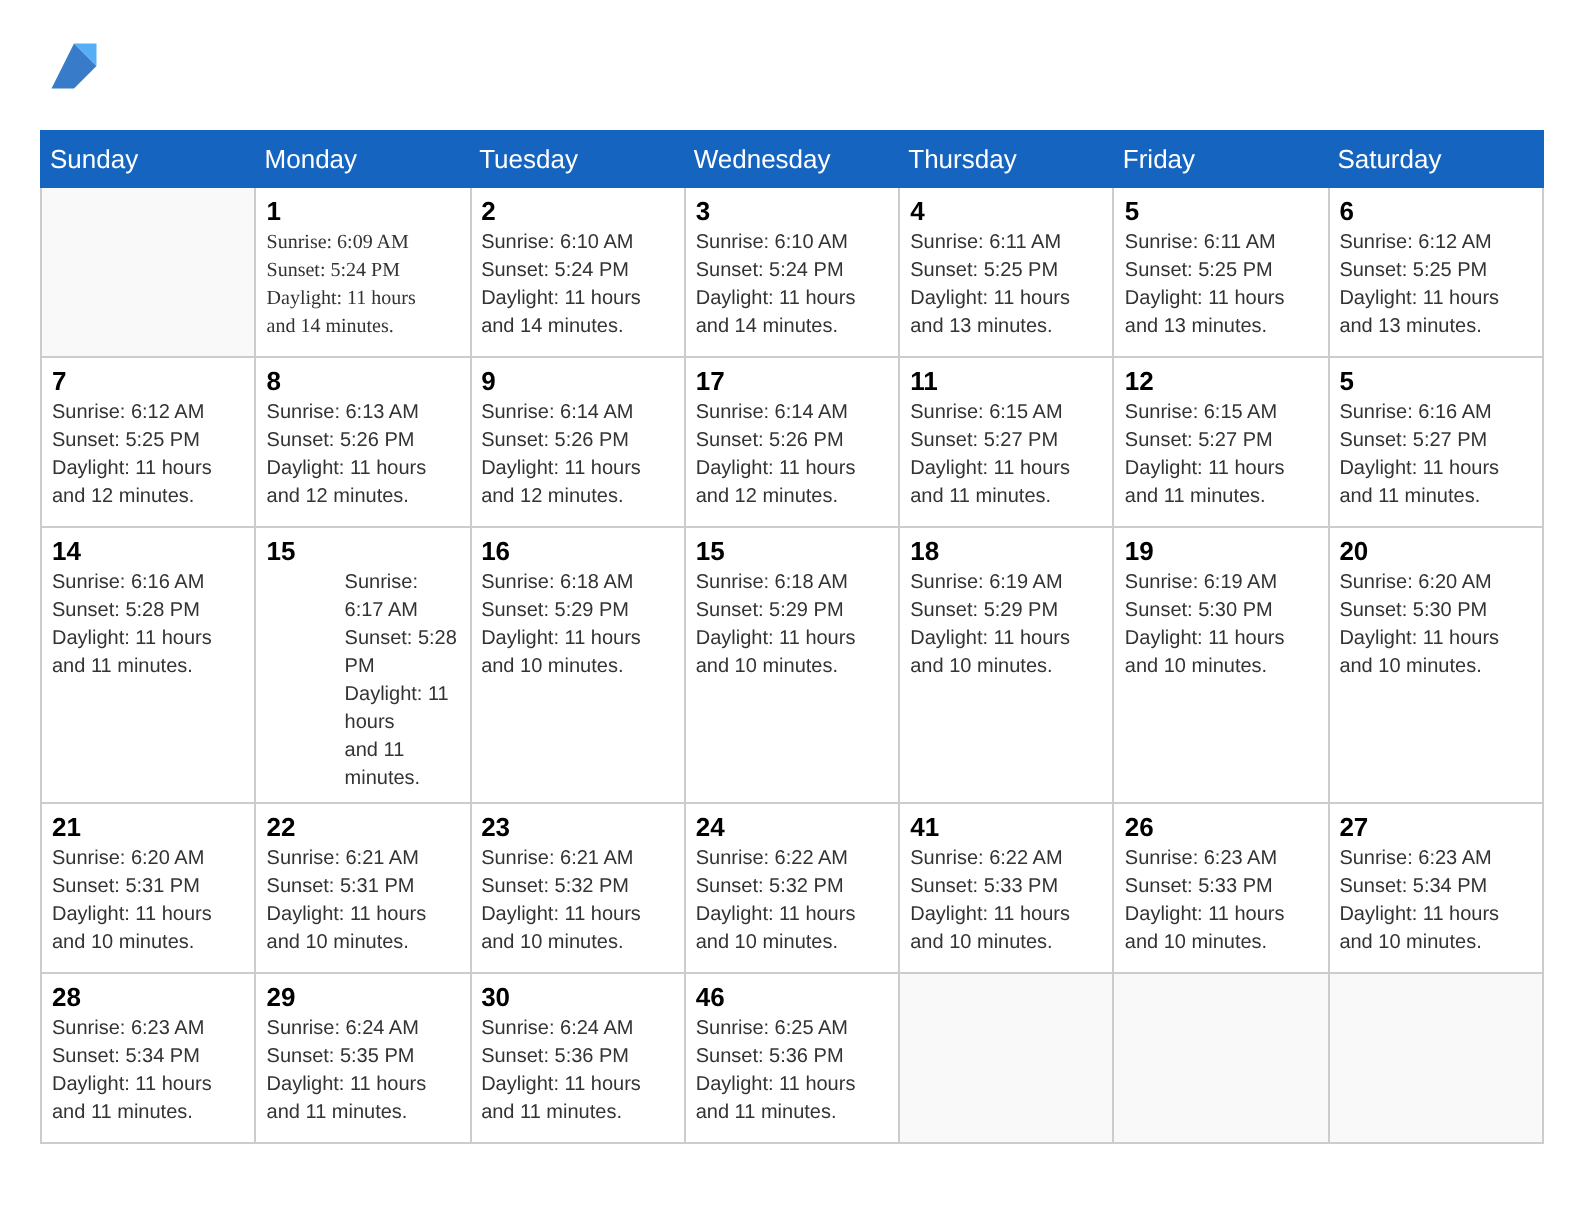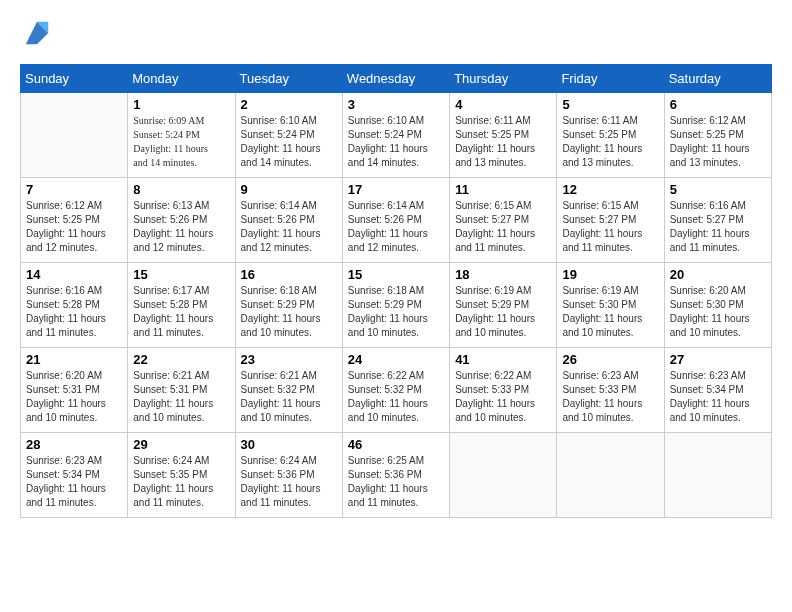--- a/index.html
+++ b/index.html
@@ -209,21 +209,21 @@
       <tr>
         <td>
           <span class="day-number">14</span>
           <div class="cell-info" style="white-space: pre-line;">Sunrise: 6:16 AM
 Sunset: 5:28 PM
 Daylight: 11 hours
 and 11 minutes.</div>
         </td>
         <td>
           <span class="day-number">15</span>
-          <div class="cell-info" style="white-space: pre-line;">Sunrise: 6:17 AM
+          <div class="cell-info" style="white-space: pre-line; margin-left: 39px;">Sunrise: 6:17 AM
 Sunset: 5:28 PM
 Daylight: 11 hours
 and 11 minutes.</div>
         </td>
         <td>
           <span class="day-number">16</span>
           <div class="cell-info" style="white-space: pre-line;">Sunrise: 6:18 AM
 Sunset: 5:29 PM
 Daylight: 11 hours
 and 10 minutes.</div>

